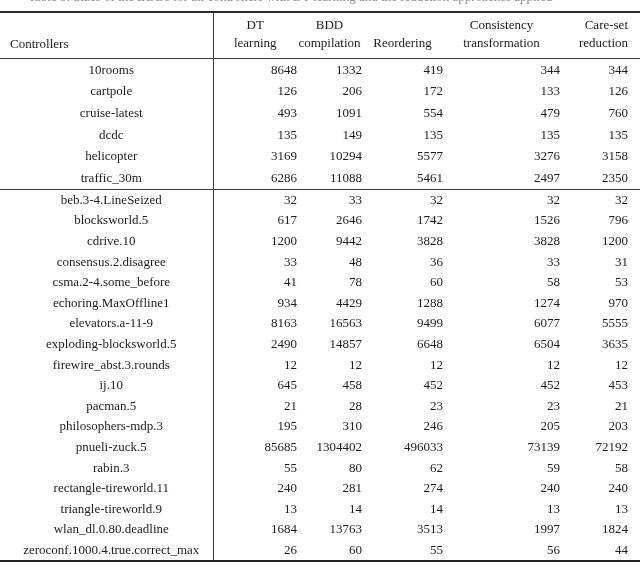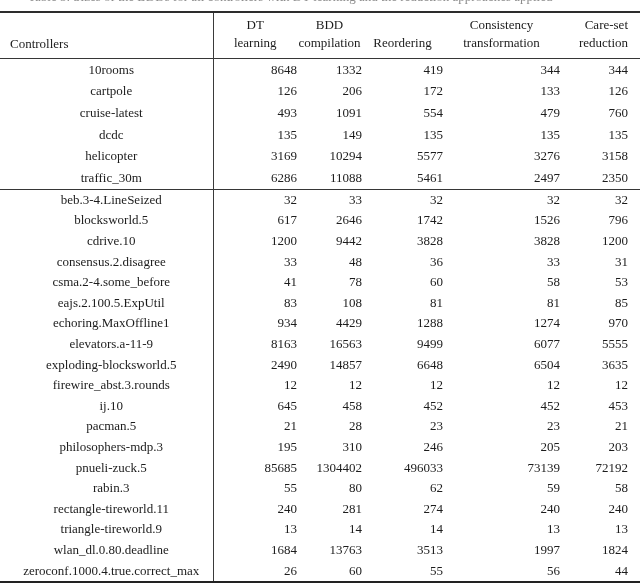--- a/index.html
+++ b/index.html
@@ -175,28 +175,20 @@
         </tr>
         <tr>
           <td class="label">csma.2-4.some_before</td>
           <td class="num c1 vline">41</td>
           <td class="num c2">78</td>
           <td class="num c3">60</td>
           <td class="num c4">58</td>
           <td class="num c5">53</td>
         </tr>
         <tr>
-          <td class="label">eajs.2.100.5.ExpUtil</td>
-          <td class="num c1 vline">83</td>
-          <td class="num c2">108</td>
-          <td class="num c3">81</td>
-          <td class="num c4">81</td>
-          <td class="num c5">85</td>
-        </tr>
-        <tr>
           <td class="label">echoring.MaxOffline1</td>
           <td class="num c1 vline">934</td>
           <td class="num c2">4429</td>
           <td class="num c3">1288</td>
           <td class="num c4">1274</td>
           <td class="num c5">970</td>
         </tr>
         <tr>
           <td class="label">elevators.a-11-9</td>
           <td class="num c1 vline">8163</td>

